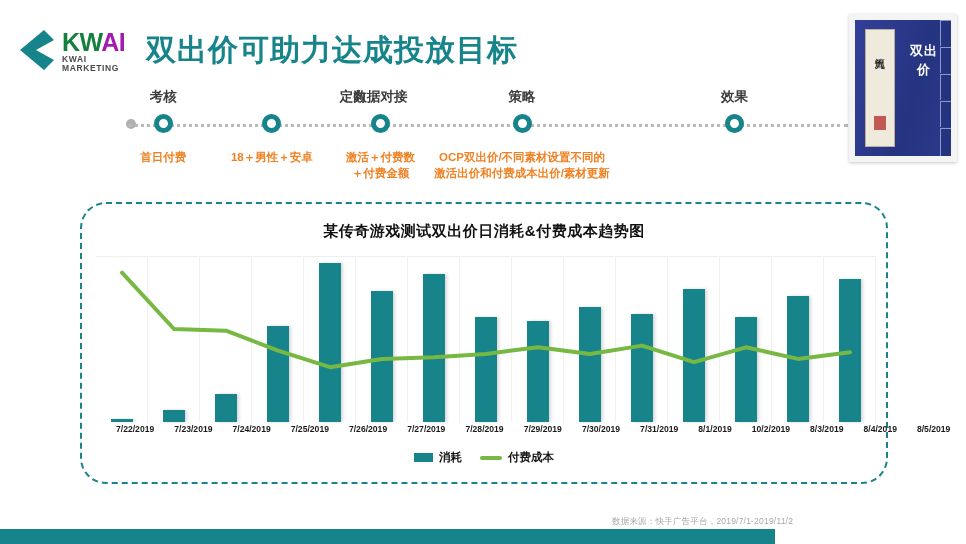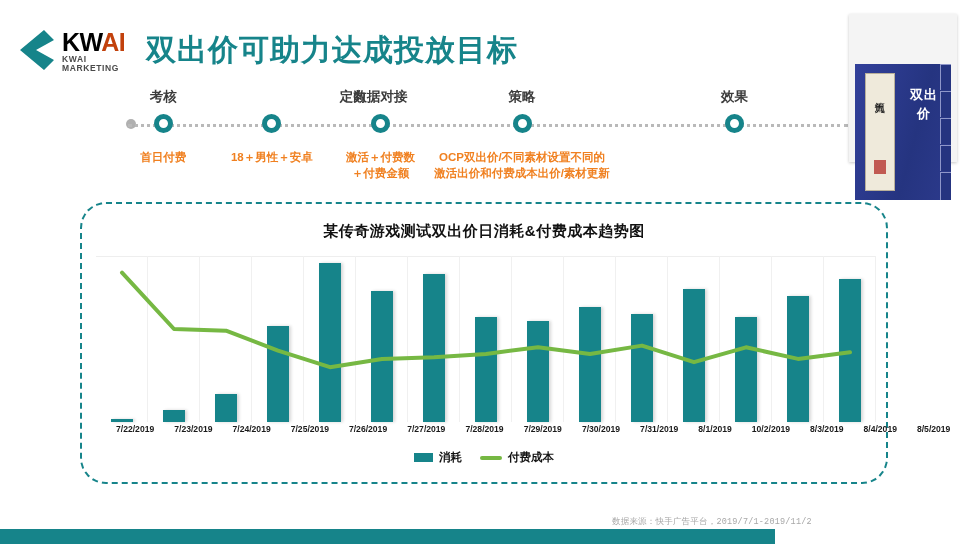--- a/index.html
+++ b/index.html
@@ -26,22 +26,22 @@
     width: 40px; height: 44px;
   }
   #logo-text-wrap {
     position: absolute; left: 48px; top: 6px;
     line-height: 1;
   }
   #logo-word {
     font-size: 25px; font-weight: 800; letter-spacing: -0.5px;
     font-family: "Liberation Sans", sans-serif;
   }
-  #logo-word .kw { color: #000000; }
-  #logo-word .ai { color: #c2410c; }
+  #logo-word .kw { color: #15803d; }
+  #logo-word .ai { color: #a21caf; }
   #logo-sub {
     margin-top: 0;
     font-size: 8.5px; font-weight: 700; letter-spacing: 0.6px;
     color: #4a4a4a;
   }
 
   #slide-title {
     position: absolute; left: 146px; top: 30px;
     font-size: 30px; font-weight: 800;
     color: #16848a;
@@ -92,21 +92,20 @@
     width: 108px; height: 148px;
     background: #f4f4f4;
     padding: 6px;
     box-shadow: 0 1px 3px rgba(0,0,0,0.22);
   }
   #book-cover {
     position: relative;
     width: 100%; height: 100%;
     background: #2b3b8f;
     background-image: linear-gradient(105deg, #32409a 0%, #253480 60%, #2c3a8c 100%);
-    margin-top: 44px;
   }
   #book-label {
     position: absolute; left: 10px; top: 9px;
     width: 30px; height: 118px;
     background: #efeadb;
     border: 1px solid #b9b09a;
     display: flex; flex-direction: column;
     align-items: center; padding-top: 20px;
   }
   #book-label-text {
@@ -197,21 +196,20 @@
   }
   .legend-swatch-bar { width: 19px; height: 9px; background: #16848a; }
   .legend-swatch-line { width: 22px; height: 4px; background: #76b843; border-radius: 2px; }
 
   
   #footer-note {
     position: absolute; left: 612px; top: 516px;
     font-size: 8.5px; color: #a8a8a8;
     white-space: nowrap;
     letter-spacing: 0.2px;
-    font-family: Liberation Mono, monospace;
   }
   #footer-bar {
     position: absolute; left: 0; top: 529px;
     width: 775px; height: 15px;
     background: #16848a;
   }
 </style>
 </head>
 <body>
 

